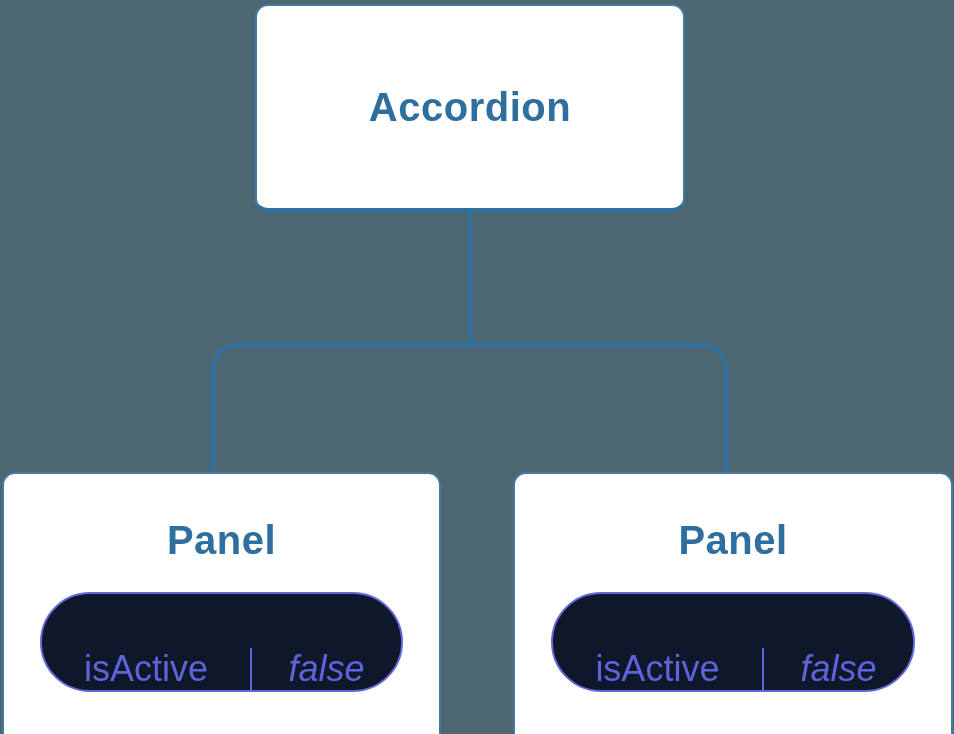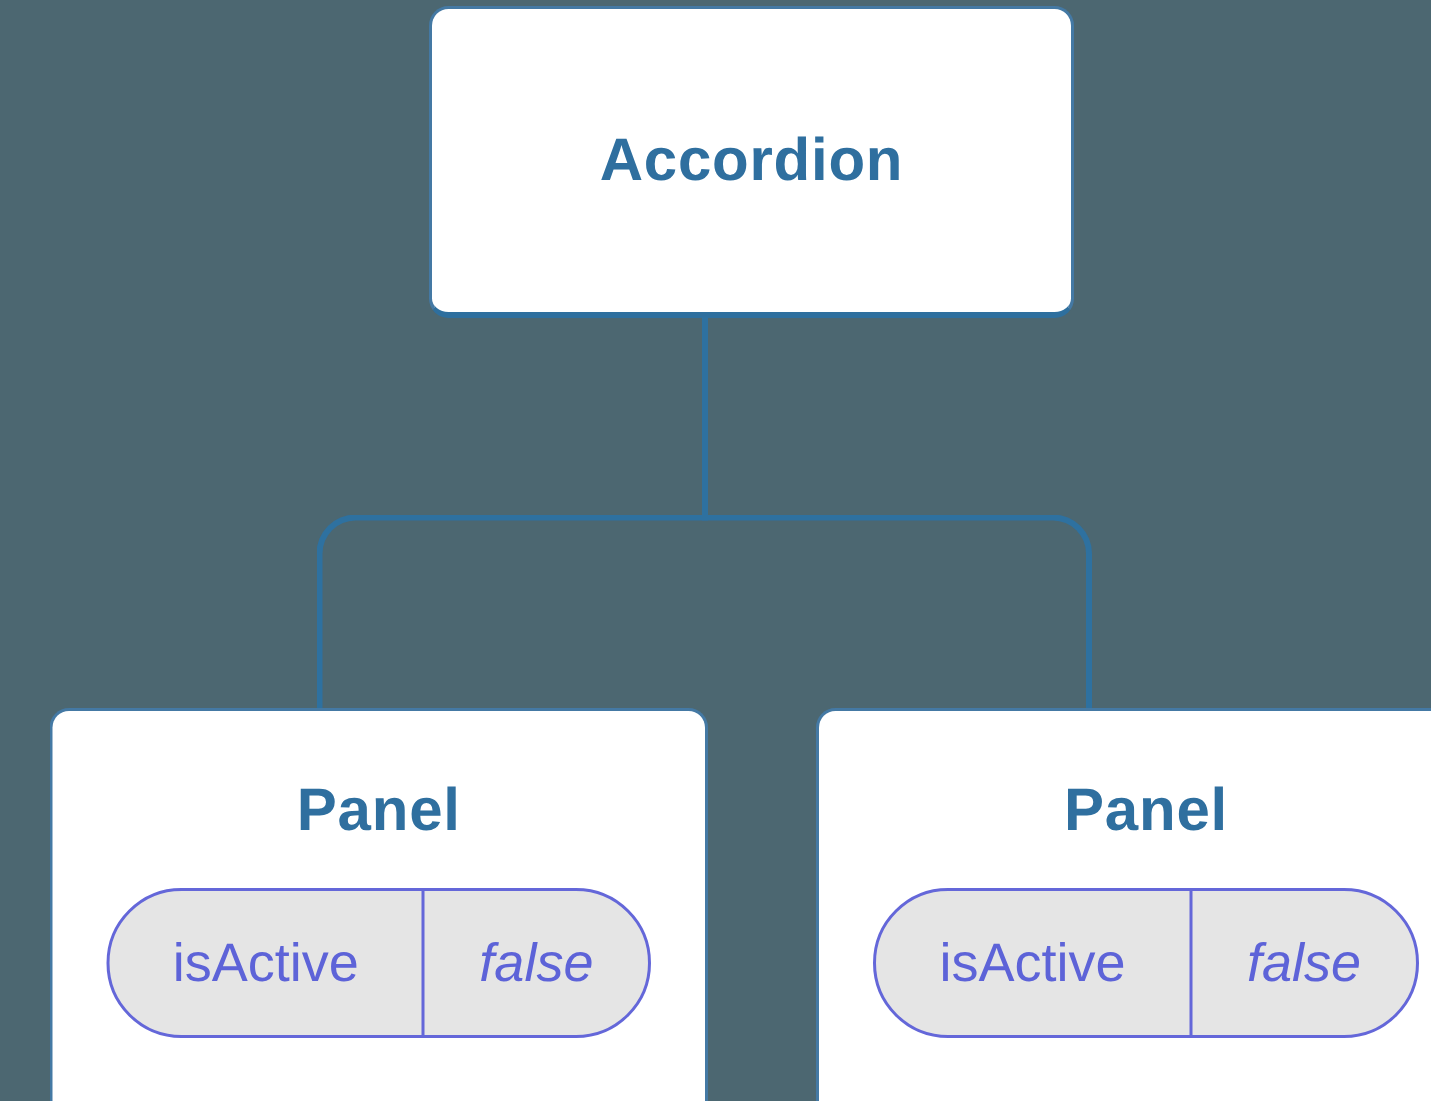--- a/index.html
+++ b/index.html
@@ -11,21 +11,20 @@
     font-family: "Liberation Sans", sans-serif;
     overflow: hidden;
   }
   .card {
     position: absolute;
     background: #ffffff;
     border: 2px solid #4479A4;
     border-bottom: 4px solid #2E6F9E;
     border-radius: 13px;
     box-sizing: border-box;
-    margin-left: 31px;
   }
   .card-title {
     color: #2F6F9F;
     font-weight: 600;
     font-size: 40px;
     letter-spacing: 0.5px;
     text-align: center;
     white-space: nowrap;
   }
   .accordion-node {
@@ -51,22 +50,23 @@
   .panel-node .card-title {
     position: absolute; top: 44px; left: 0; right: 0;
   }
   .state-pill {
     position: absolute;
     top: 118px; left: 36px; right: 36px; height: 100px;
     border: 2.5px solid #6467D9;
     border-radius: 52px;
     box-sizing: border-box;
     display: flex;
-    background: #e5e5e5;
+    background: #0f172a;
     overflow: hidden;
+    align-items: flex-end;
   }
   .state-cell {
     display: flex; align-items: center; justify-content: center;
     color: #5D63D8;
     font-size: 36px;
     font-weight: 400;
     white-space: nowrap;
   }
   .state-key { flex: 0 0 58%; }
   .state-value { flex: 1 1 auto; border-left: 2.5px solid #6467D9; font-style: italic; }

